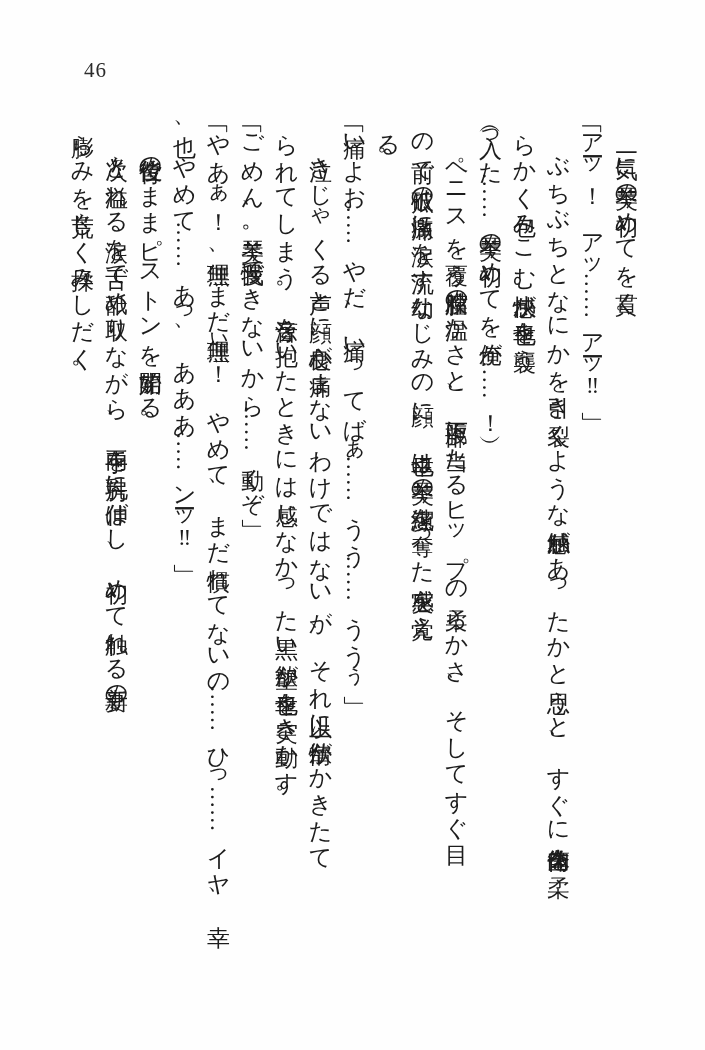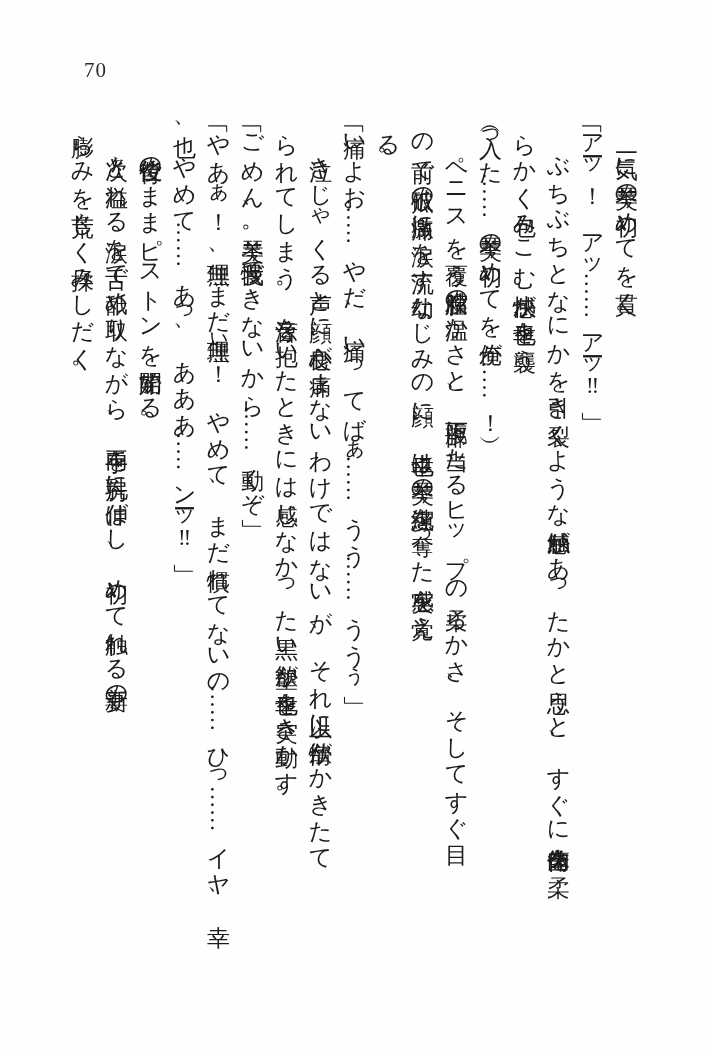--- a/index.html
+++ b/index.html
@@ -39,21 +39,21 @@
     padding: 0;
     line-height: 34px;      
     white-space: nowrap;
     letter-spacing: 0.3px;
   }
 </style>
 </head>
 <body>
 
 <div class="page">
-  <div class="page-number">70</div>
+  <div class="page-number">46</div>
   <div class="text-block">
       <p class="line">　一気に美琴の初めてを貫く。</p>
       <p class="line">「アーッ！　アッ……アーッ‼」</p>
       <p class="line">　ぶちぶちとなにかを引き裂くような感触があったかと思うと、すぐに肉筒全体を柔</p>
       <p class="line">らかく包みこむ快感が幸也を襲う。</p>
       <p class="line">（入った……美琴の初めてを俺が……！）</p>
       <p class="line">　ペニスを覆う膣粘膜の温かさと、下腹部に当たるヒップの柔らかさ、そしてすぐ目</p>
       <p class="line">の前で破瓜の激痛に涙を流す幼なじみの顔に、幸也は美琴の純潔を奪った実感を覚え</p>
       <p class="line">る。</p>
       <p class="line">「痛いよお……やだ、痛いってばぁ……うう……ううぅ」</p>

